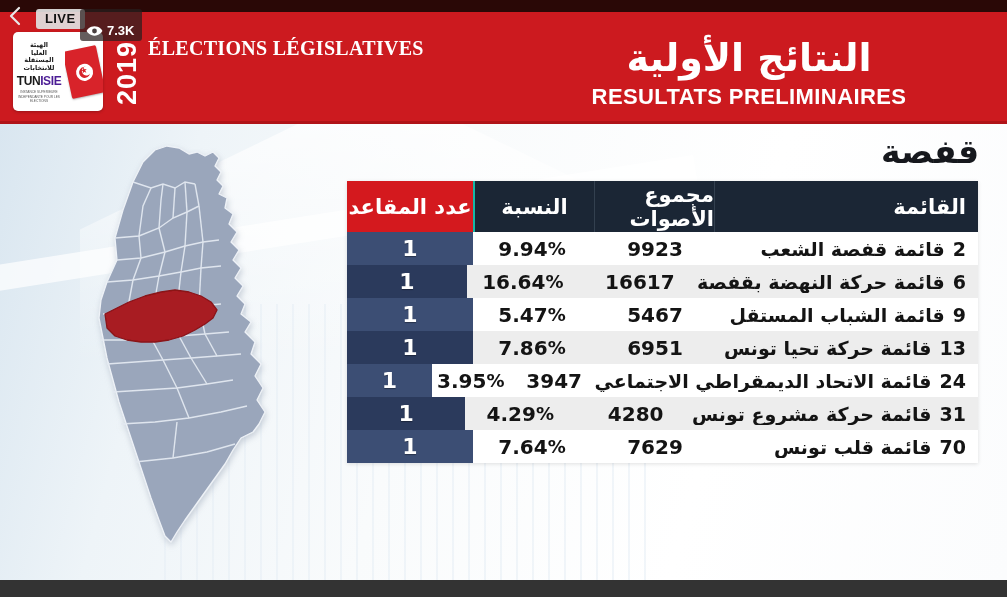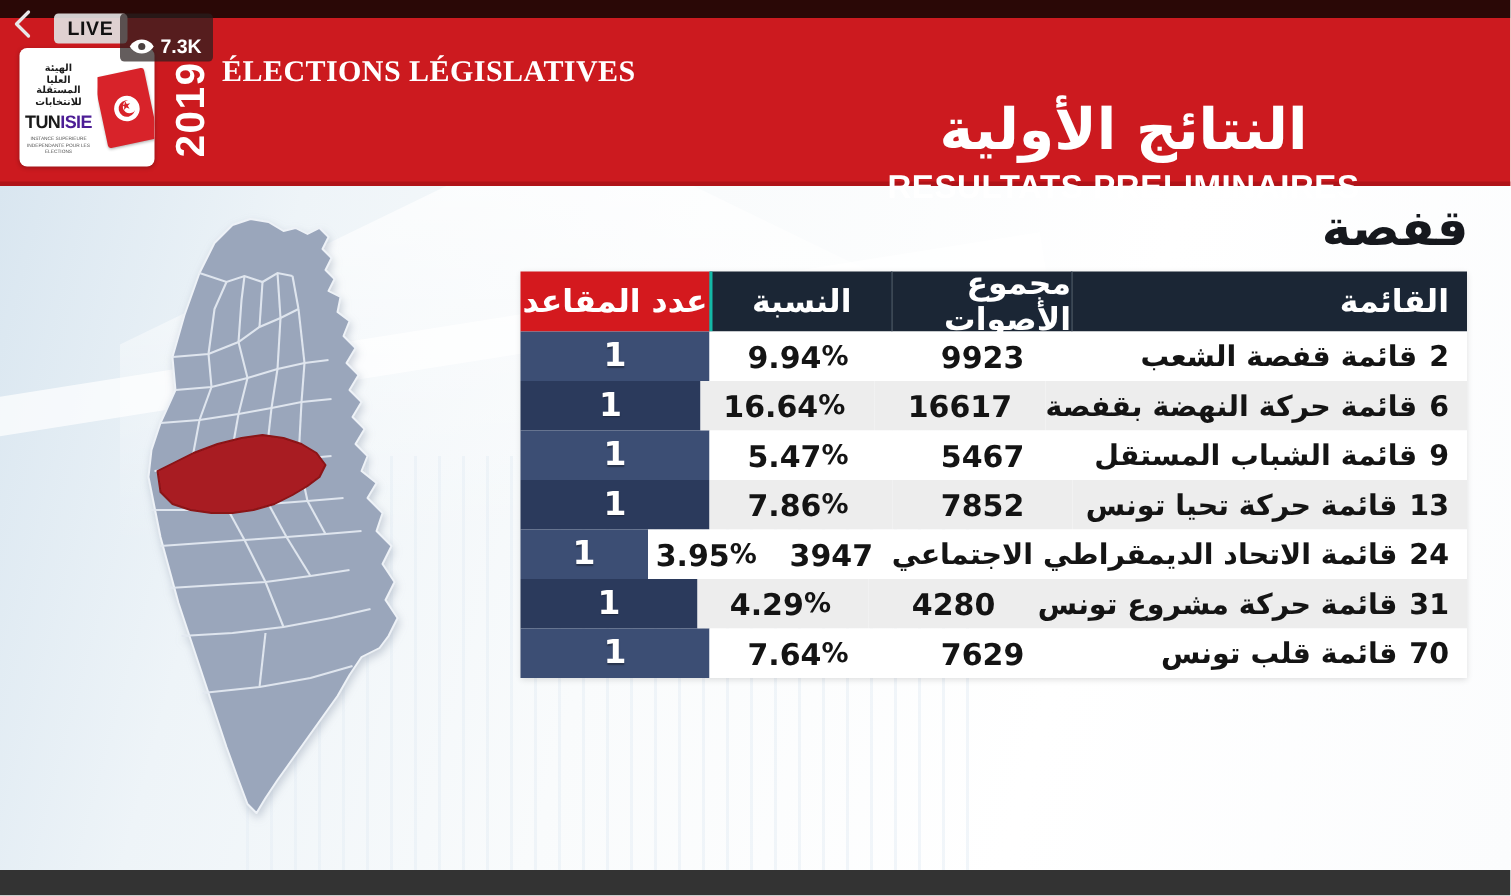--- a/index.html
+++ b/index.html
@@ -124,21 +124,20 @@
   .elect-fr{
     color:#ffffff;font-size:20px;font-weight:bold;letter-spacing:0.3px;
     line-height:1.1;margin-top:1px;white-space:nowrap;
     font-family:Liberation Serif, serif;
   }
 
   
   .head-titles{
     position:absolute;right:28px;top:24px;text-align:center;z-index:45;
     width:460px;
-    margin-top:28px;
   }
   .head-ar{
     color:#ffffff;font-size:38px;font-weight:bold;direction:rtl;
     line-height:1.2;
   }
   .head-fr{
     color:#ffffff;font-size:22px;font-weight:bold;letter-spacing:0.4px;
     margin-top:2px;font-family:"Liberation Sans",sans-serif;
   }
 
@@ -182,21 +181,21 @@
   }
   .trow{display:flex;width:100%;}
 
   .thead .c-seats{
     background:#d4191e;color:#ffffff;
   }
   .thead .c-pct,.thead .c-votes,.thead .c-name{
     background:#1b2635;color:#ffffff;
   }
   .thead .cell{
-    height:40px;font-size:21px;font-weight:bold;
+    height:51px;font-size:21px;font-weight:bold;
   }
   .thead .c-pct{border-left:2px solid #14b8a6;border-right:1px solid #33404f;}
   .thead .c-votes{border-right:1px solid #33404f;}
 
   .cell{
     display:flex;align-items:center;box-sizing:border-box;
     direction:rtl;
   }
   .c-seats{width:126px;justify-content:center;}
   .c-pct{width:122px;justify-content:center;}
@@ -417,21 +416,21 @@
             <span class="name-txt">قائمة الشباب المستقل</span>
           </div>
         </div>
       </div>
       <div class="trow even">
         <div class="cell c-seats">1</div>
         <div class="cell c-pct">
           <span class="pct-sign">%</span>
           <span class="pct-val">7.86</span>
         </div>
-        <div class="cell c-votes">7852</div>
+        <div class="cell c-votes">6951</div>
         <div class="cell c-name">
           <div class="c-name-inner">
             <span class="name-num">13</span>
             <span class="name-txt">قائمة حركة تحيا تونس</span>
           </div>
         </div>
       </div>
       <div class="trow odd">
         <div class="cell c-seats">1</div>
         <div class="cell c-pct">

